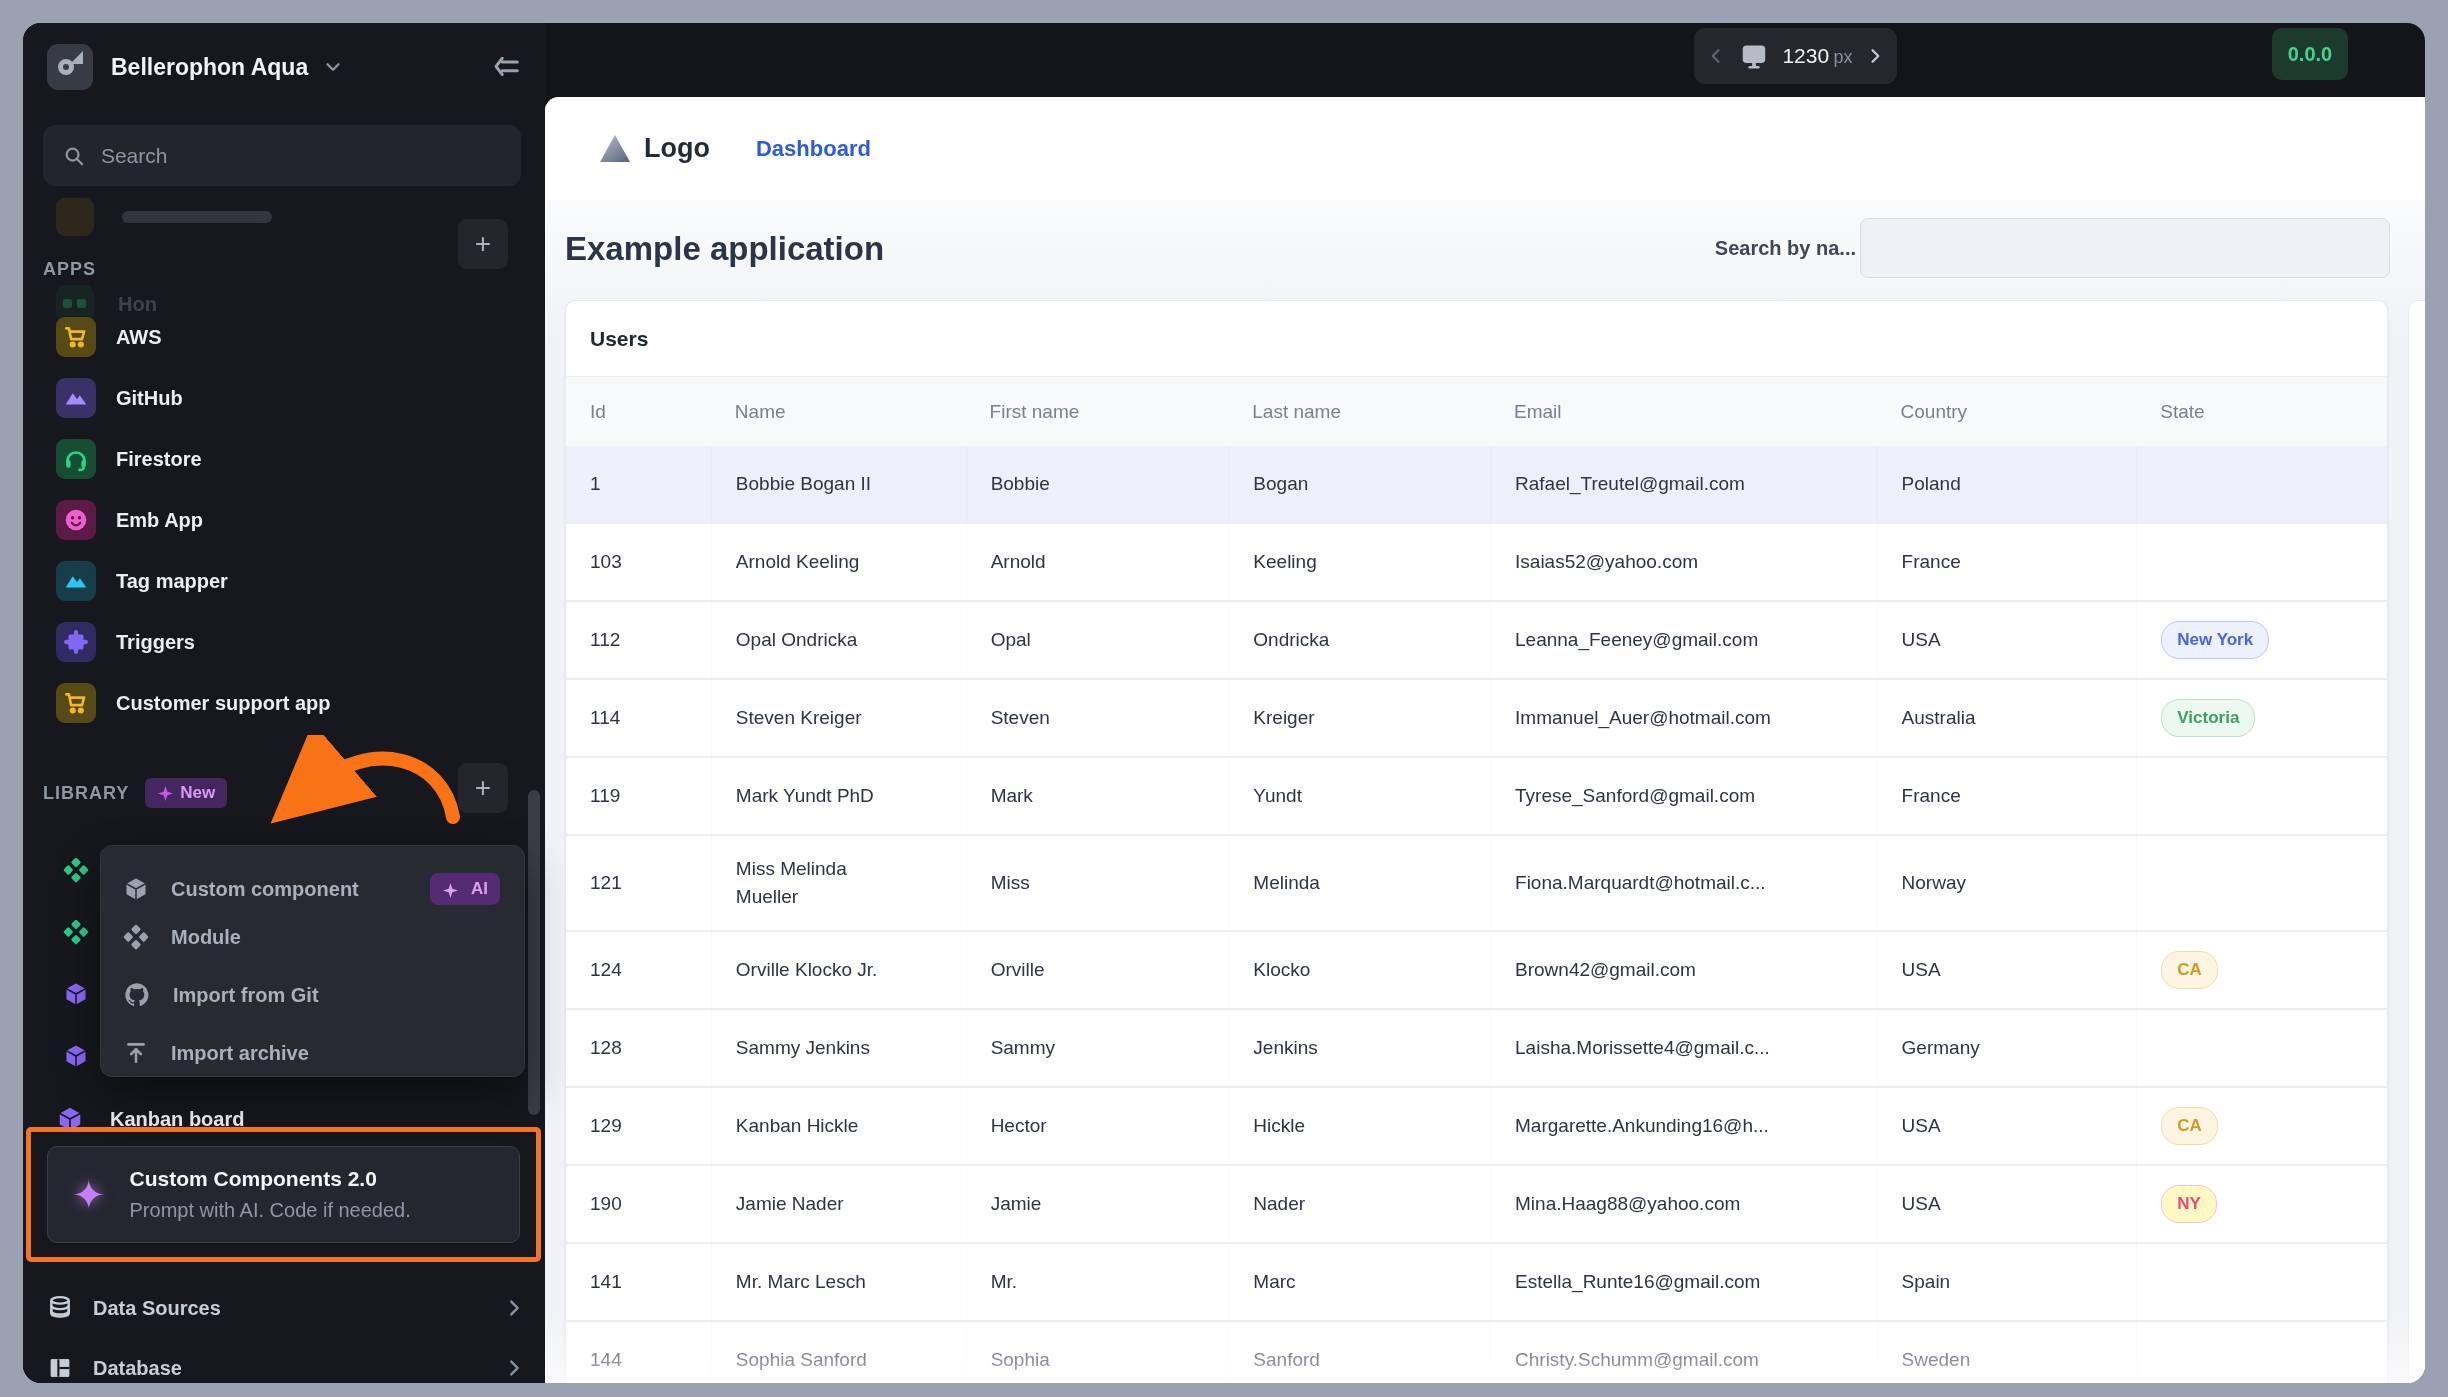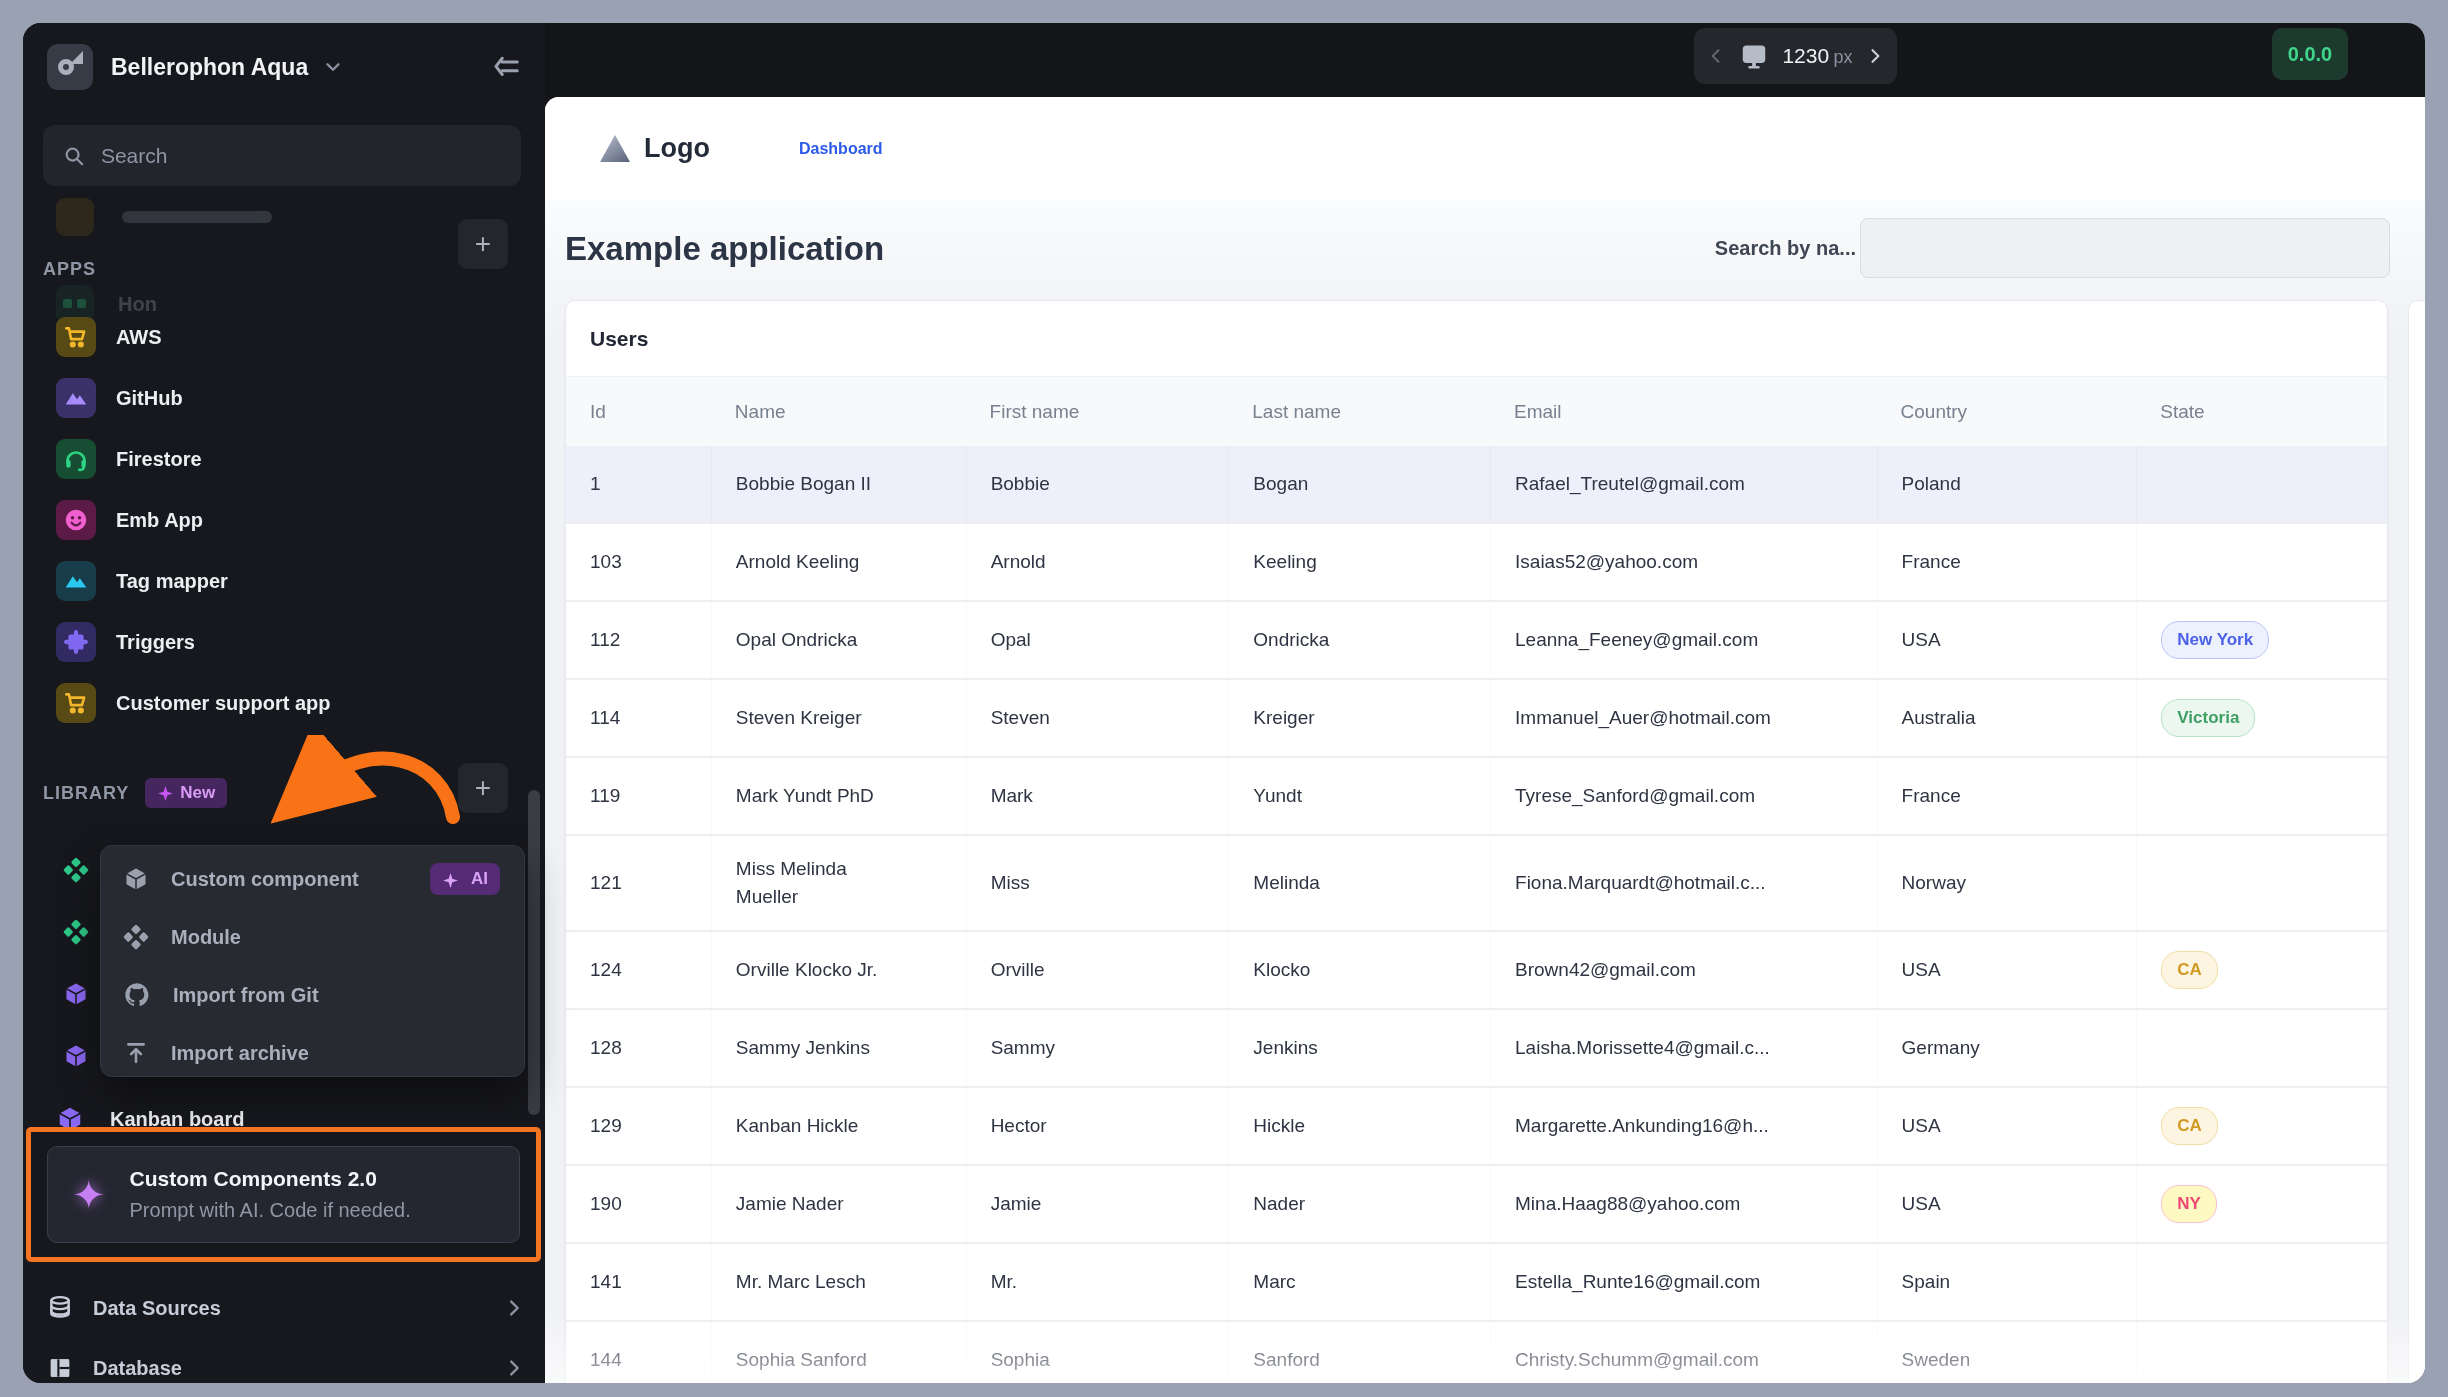--- a/index.html
+++ b/index.html
@@ -53,21 +53,21 @@
   .topbar { position:absolute; left:522px; top:0; right:0; height:74px; }
   .frame-pill { position:absolute; left:1149px; top:5px; width:203px; height:56px; background:#26272d; border-radius:11px; display:flex; align-items:center; justify-content:center; gap:12px; }
   .fp-num { color:#f0f1f4; font-size:21px; }
   .fp-unit { color:#8a92a0; font-size:18px; }
   .version-badge { position:absolute; right:77px; top:5px; width:76px; height:52px; background:#1c3a2e; color:var(--version-green,#3fd68c); font-size:20px; font-weight:bold; border-radius:10px; display:flex; align-items:center; justify-content:center; }
   
   .canvas { position:absolute; left:522px; top:74px; right:0; bottom:0; background:#f2f3f6; border-top-left-radius:14px; overflow:hidden; }
   .app-nav { position:absolute; left:0; top:0; width:100%; height:103px; background:#ffffff; display:flex; align-items:center; padding:0 55px; }
   .nav-logo-mark { width:30px; height:27px; background:linear-gradient(145deg,#b9c0cd,#59627a); clip-path:polygon(50% 0,100% 100%,0 100%); }
   .nav-logo-text { font-size:27px; font-weight:bold; color:#232a38; margin-left:14px; }
-  .nav-link { font-size:16px; font-weight:bold; color:var(--dashboard-blue,#2b59e8); margin-left:89px; cursor:pointer; }
+  .nav-link { font-size:22px; font-weight:bold; color:var(--dashboard-blue,#2b59e8); margin-left:46px; cursor:pointer; }
   .canvas-body { position:absolute; left:0; top:103px; width:100%; bottom:0; background:linear-gradient(#fafbfc,#f1f2f5 140px); }
   .page-title { position:absolute; left:20px; top:30px; font-size:33px; font-weight:bold; color:#2c3546; }
   .search-area { position:absolute; right:35px; top:18px; display:flex; align-items:center; }
   .search-label { font-size:20px; font-weight:bold; color:#3f4654; margin-right:4px; white-space:nowrap; }
   .search-input { width:530px; height:60px; background:#eef0f3; border:1px solid #d9dce3; border-radius:8px; outline:none; font-size:20px; padding:0 16px; color:#2e3442; font-family:inherit; }
   .users-card { position:absolute; left:20px; top:100px; width:1823px; bottom:-20px; background:#fff; border:1px solid #e7e9ee; border-radius:10px; box-shadow:0 1px 3px rgba(20,25,40,.06); overflow:hidden; }
   .card-title { height:76px; display:flex; align-items:center; padding:0 24px; font-size:21px; font-weight:bold; color:#202634; border-bottom:1px solid #edeff3; }
   .thead { height:69px; background:#f8f9fb; display:flex; align-items:center; }
   .th { font-size:19px; color:#78818f; padding-left:24px; }
   .tr { display:flex; align-items:center; height:78px; border-bottom:2px solid #eceef1; background:#fff; }
@@ -231,21 +231,21 @@
 
     <div class="app-row" style="top:1072px;">
       <svg width="28" height="28" viewBox="0 0 24 24" fill="#8b68f2" stroke="#17181d" stroke-width="1.4" stroke-linejoin="round">
           <path d="M12 1.5 L21.5 6.8 V17.2 L12 22.5 L2.5 17.2 V6.8 Z"></path>
           <path d="M2.5 6.8 L12 12 L21.5 6.8 M12 12 V22.5" fill="none"></path>
         </svg>
       <div class="app-label" style="margin-left:26px;">Kanban board</div>
     </div>
 
     <div class="menu">
-      <div class="menu-item" style="top:4px;">
+      <div class="menu-item" style="top:14px;">
         <svg width="26" height="26" viewBox="0 0 24 24" fill="#9aa1ae" stroke="#282a31" stroke-width="1.4" stroke-linejoin="round">
             <path d="M12 1.5 L21.5 6.8 V17.2 L12 22.5 L2.5 17.2 V6.8 Z"></path>
             <path d="M2.5 6.8 L12 12 L21.5 6.8 M12 12 V22.5" fill="none"></path>
           </svg>
         <span class="mi-label">Custom component</span>
         <span class="ai-badge">
             <svg width="17" height="17" viewBox="0 0 24 24" fill="#d9a1f5">
               <path d="M12 1.5 L14.6 9.4 L22.5 12 L14.6 14.6 L12 22.5 L9.4 14.6 L1.5 12 L9.4 9.4 Z"></path>
             </svg>
             <span>AI</span>

